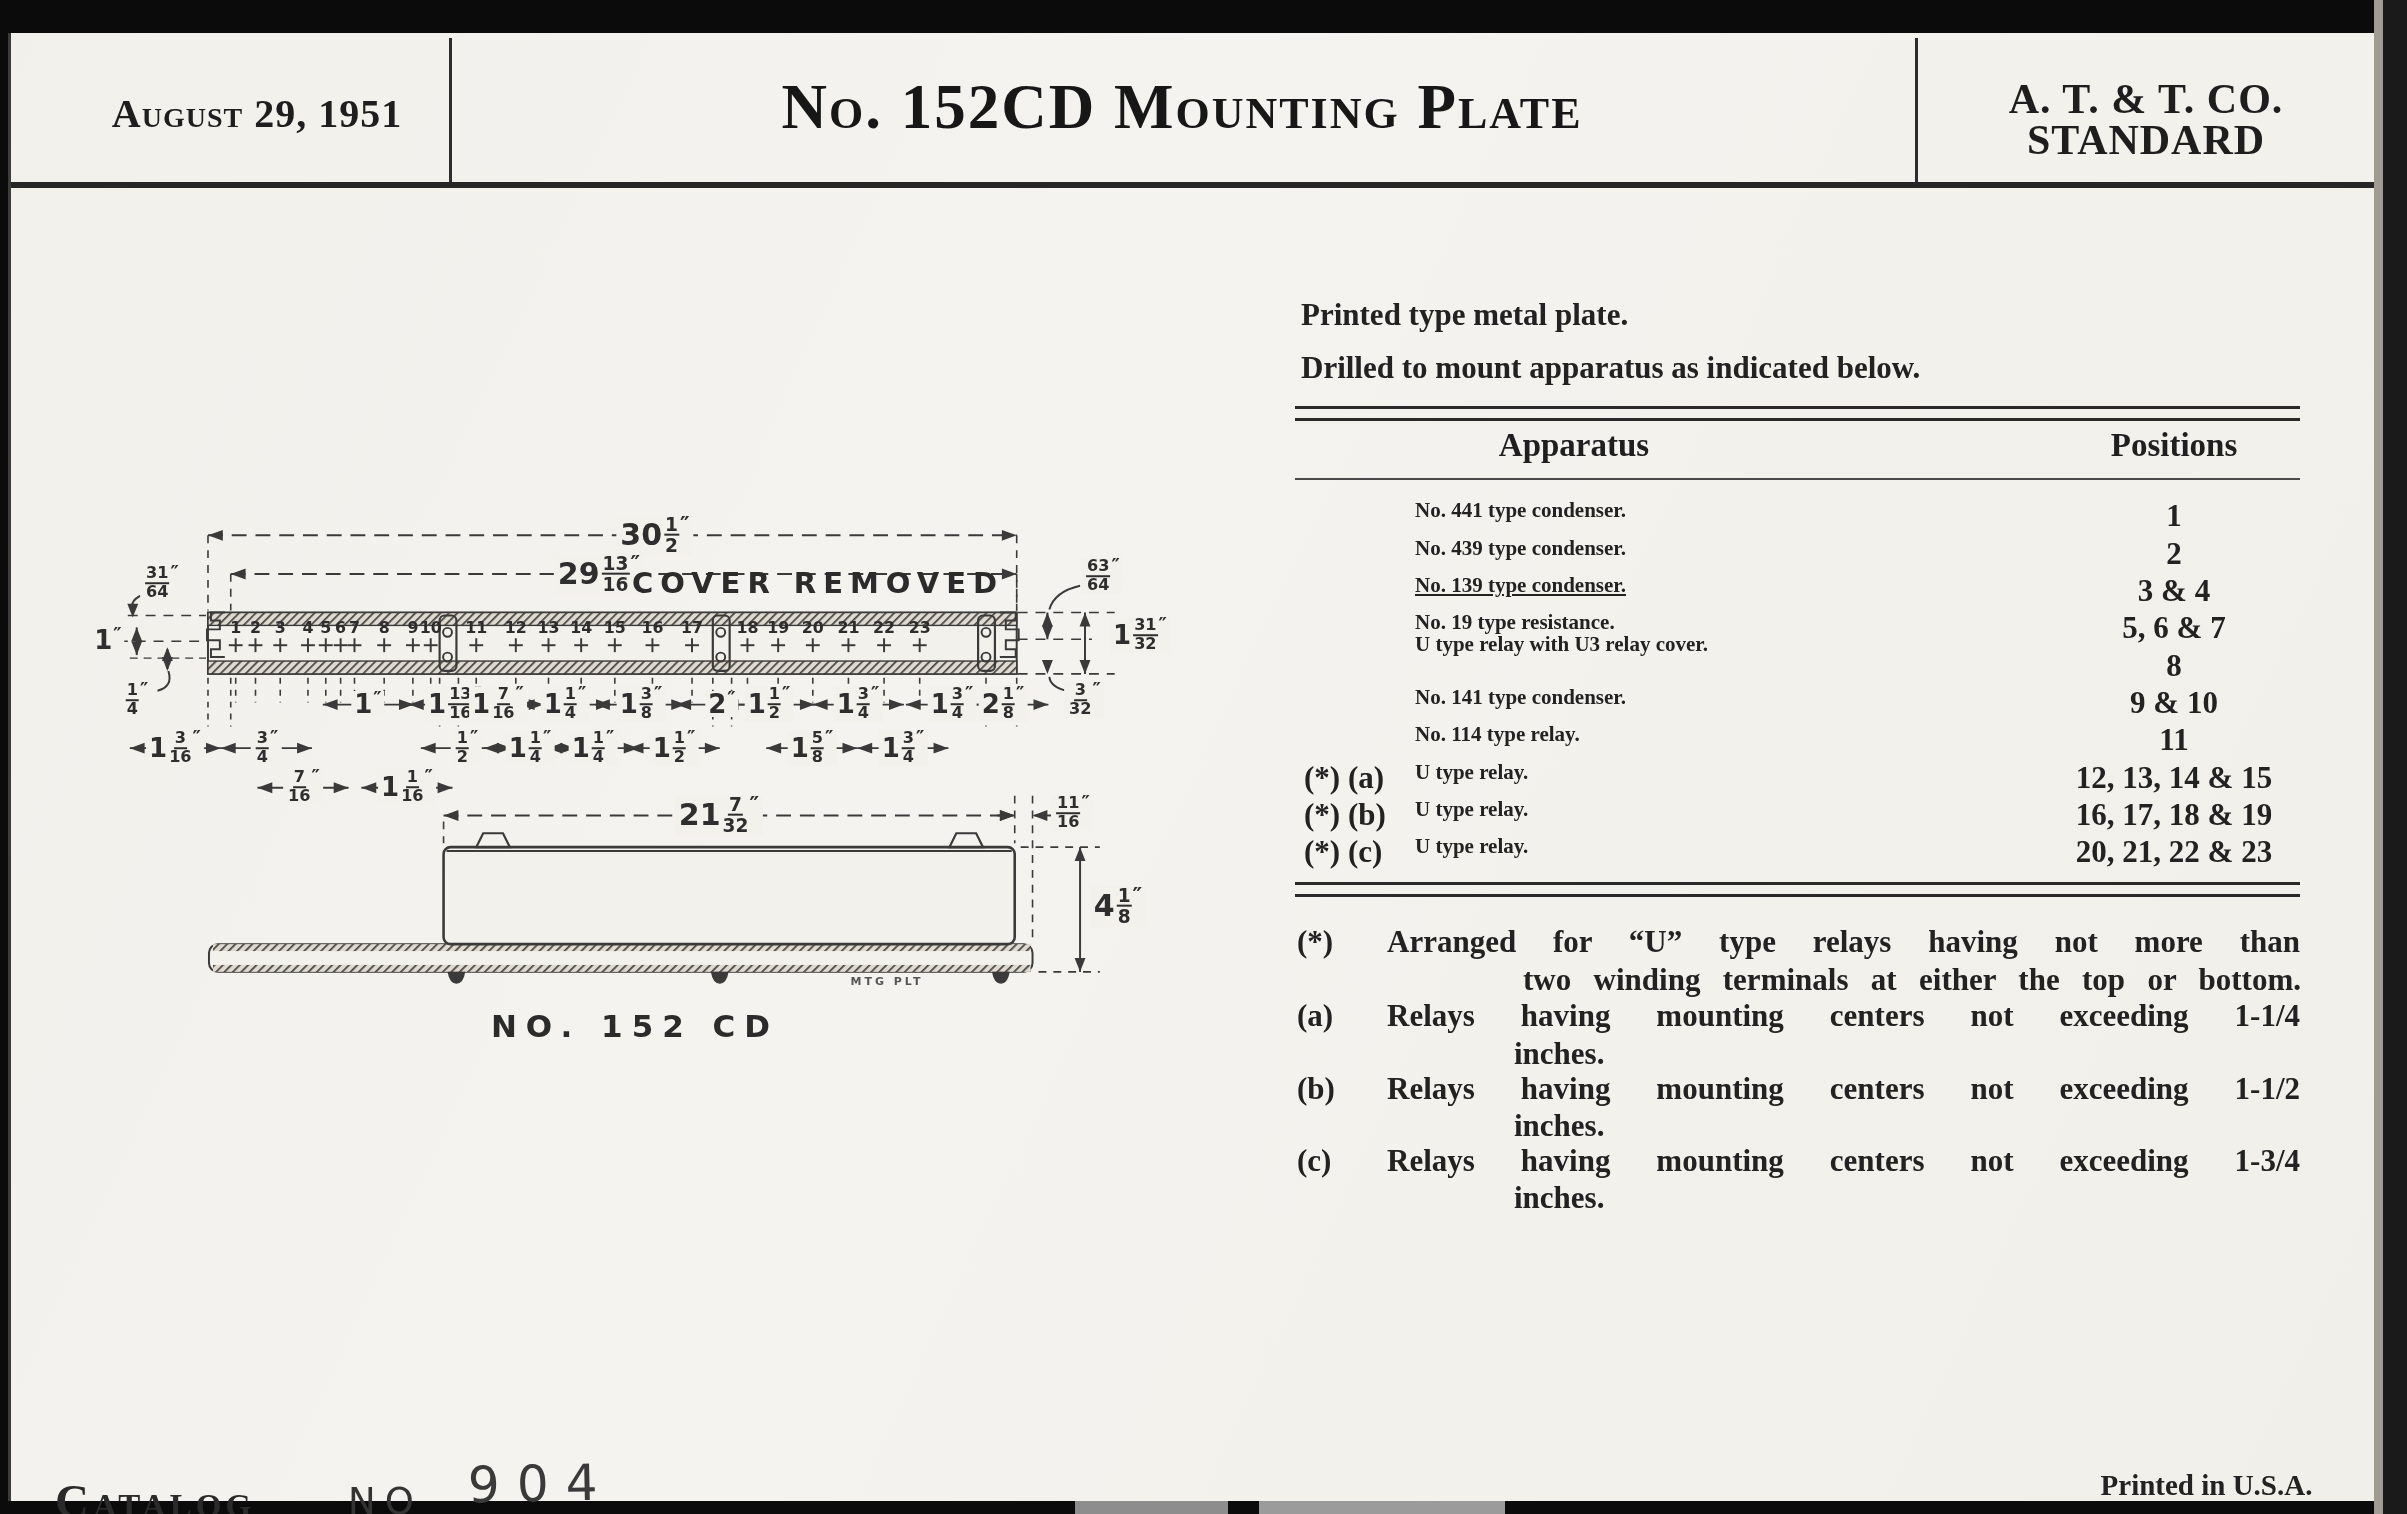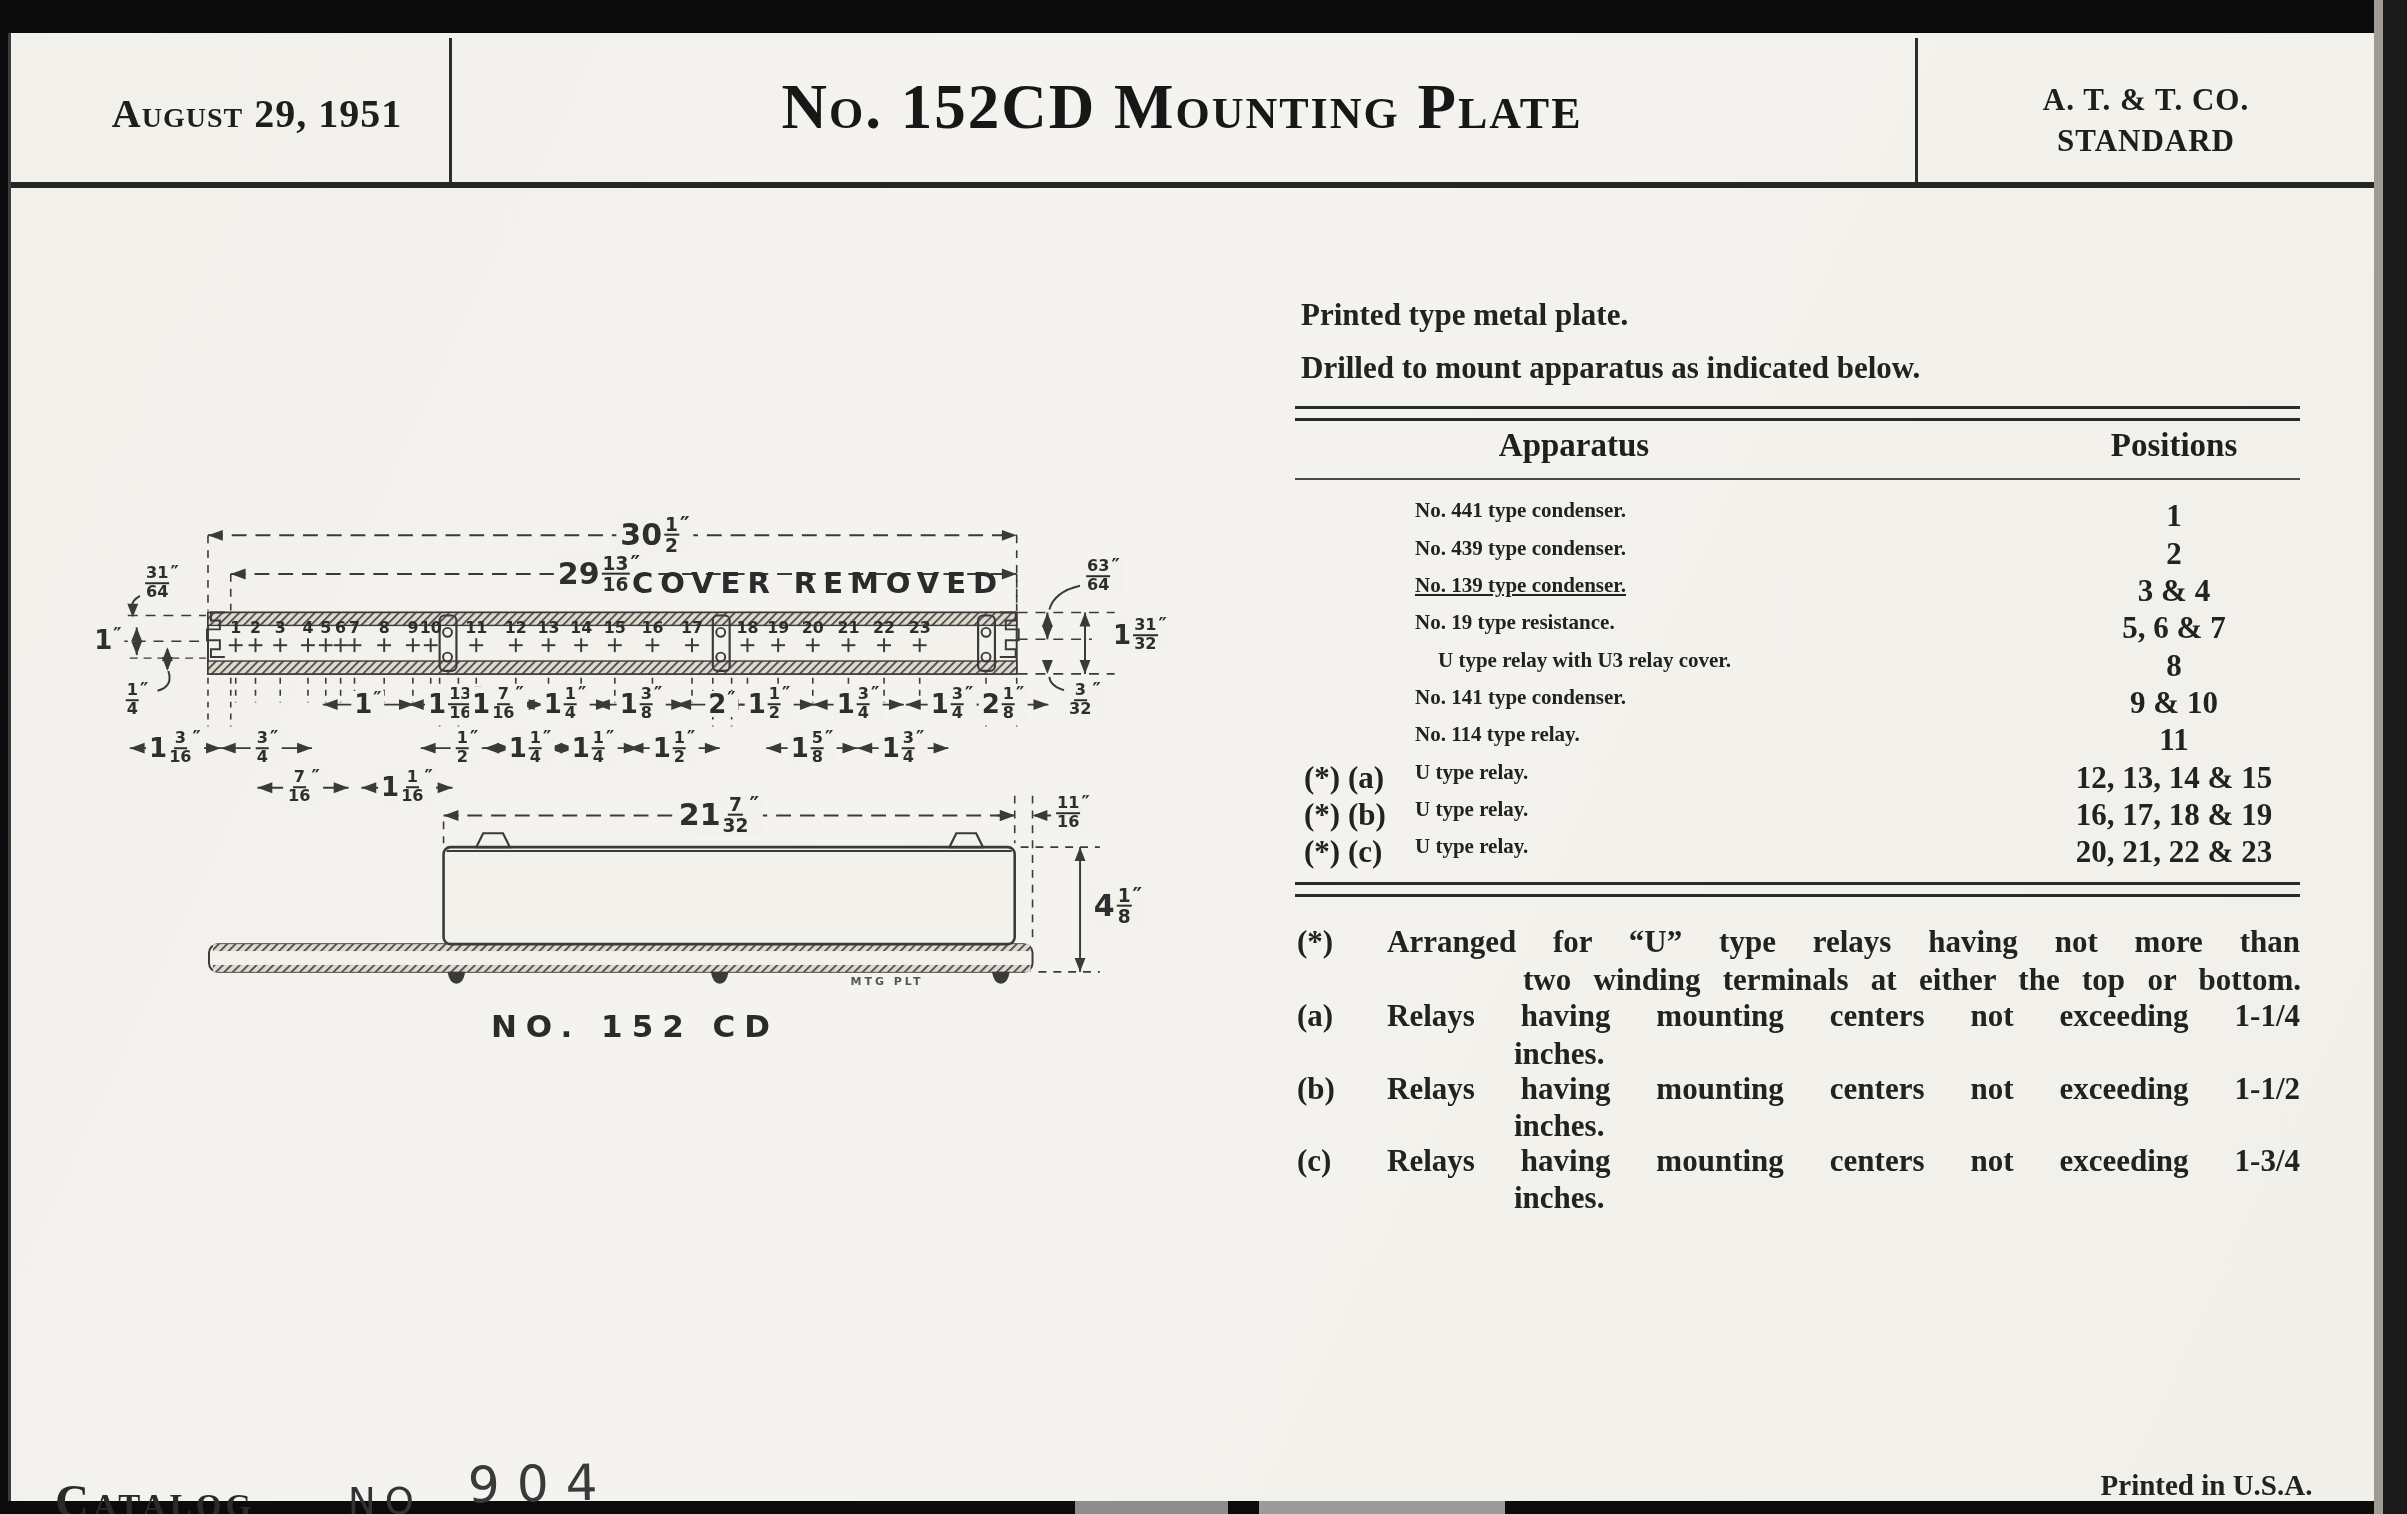--- a/index.html
+++ b/index.html
@@ -9,21 +9,21 @@
          background:linear-gradient(115deg,#f2f0eb 0%,#f5f3ef 40%,#f1efe9 100%);
          border-left:3px solid #3c3c3c;}
   
   .hdr-divider{position:absolute;top:5px;width:3px;height:147px;background:#2d2d2d;}
   .hdr-rule{position:absolute;left:0;top:149px;width:2366px;height:6px;background:#262626;}
   .hdr-date{position:absolute;left:0;top:57px;width:492px;text-align:center;
             font-variant:small-caps;font-weight:700;font-size:40px;letter-spacing:1px;color:#1e1e1e;}
   .hdr-title{position:absolute;left:438px;top:38px;width:1466px;text-align:center;
              font-variant:small-caps;font-weight:700;font-size:63px;letter-spacing:2px;color:#171717;}
   .hdr-org{position:absolute;left:1904px;top:46px;width:462px;text-align:center;
-           font-weight:700;font-size:31px;letter-spacing:1px;line-height:41px;color:#1e1e1e;}
+           font-weight:700;font-size:42px;letter-spacing:1px;line-height:41px;color:#1e1e1e;}
   
   .desc{position:absolute;left:1290px;font-weight:600;font-size:31px;color:#222;}
   .rule-heavy{position:absolute;left:1284px;width:1005px;height:9px;
               border-top:3px solid #2a2a2a;border-bottom:3px solid #2a2a2a;}
   .rule-thin{position:absolute;left:1284px;width:1005px;height:0;border-top:2px solid #4a4a4a;}
   .tbl-h{position:absolute;transform:translateX(-50%);font-weight:700;font-size:33px;color:#1f1f1f;}
   .trow-name{position:absolute;left:1404px;font-weight:600;font-size:21px;white-space:nowrap;color:#222;}
   .trow-prefix{position:absolute;left:1293px;font-weight:600;font-size:31px;white-space:nowrap;color:#222;}
   .trow-pos{position:absolute;left:2163px;transform:translateX(-50%);font-weight:600;font-size:31px;white-space:nowrap;color:#222;}
   .note-tag{position:absolute;left:1286px;font-weight:600;font-size:31px;color:#222;}
@@ -97,21 +97,21 @@
           </div>
           <div>
             <div class="trow-name" style="top: 540px; text-decoration: underline;">No. 139 type condenser.</div>
             <div class="trow-pos" style="top: 540px;">3 &amp; 4</div>
           </div>
           <div>
             <div class="trow-name" style="top: 577px;">No. 19 type resistance.</div>
             <div class="trow-pos" style="top: 577px;">5, 6 &amp; 7</div>
           </div>
           <div>
-            <div class="trow-name" style="top: 615px; margin-left: 23px;">U type relay with U3 relay cover.</div>
+            <div class="trow-name" style="top: 599px;">U type relay with U3 relay cover.</div>
             <div class="trow-pos" style="top: 615px;">8</div>
           </div>
           <div>
             <div class="trow-name" style="top: 652px;">No. 141 type condenser.</div>
             <div class="trow-pos" style="top: 652px;">9 &amp; 10</div>
           </div>
           <div>
             <div class="trow-name" style="top: 689px;">No. 114 type relay.</div>
             <div class="trow-pos" style="top: 689px;">11</div>
           </div>

